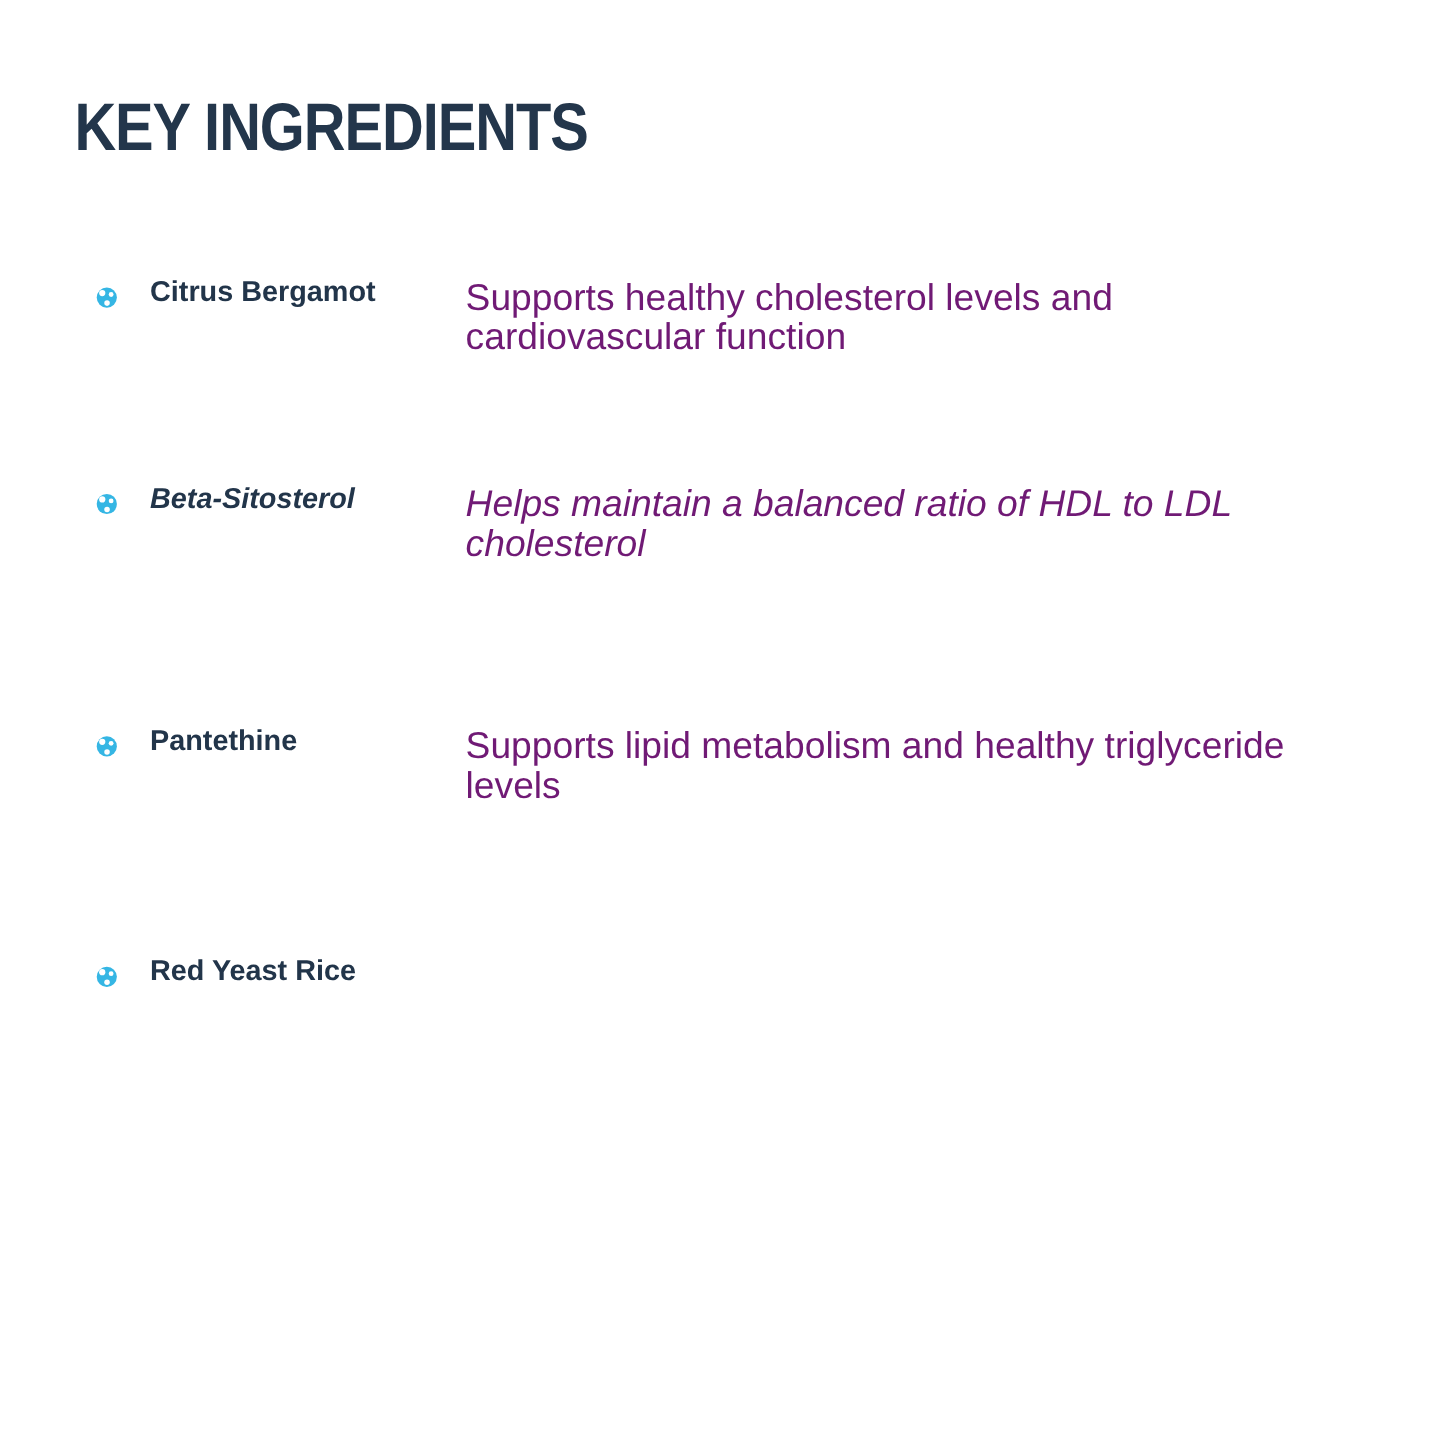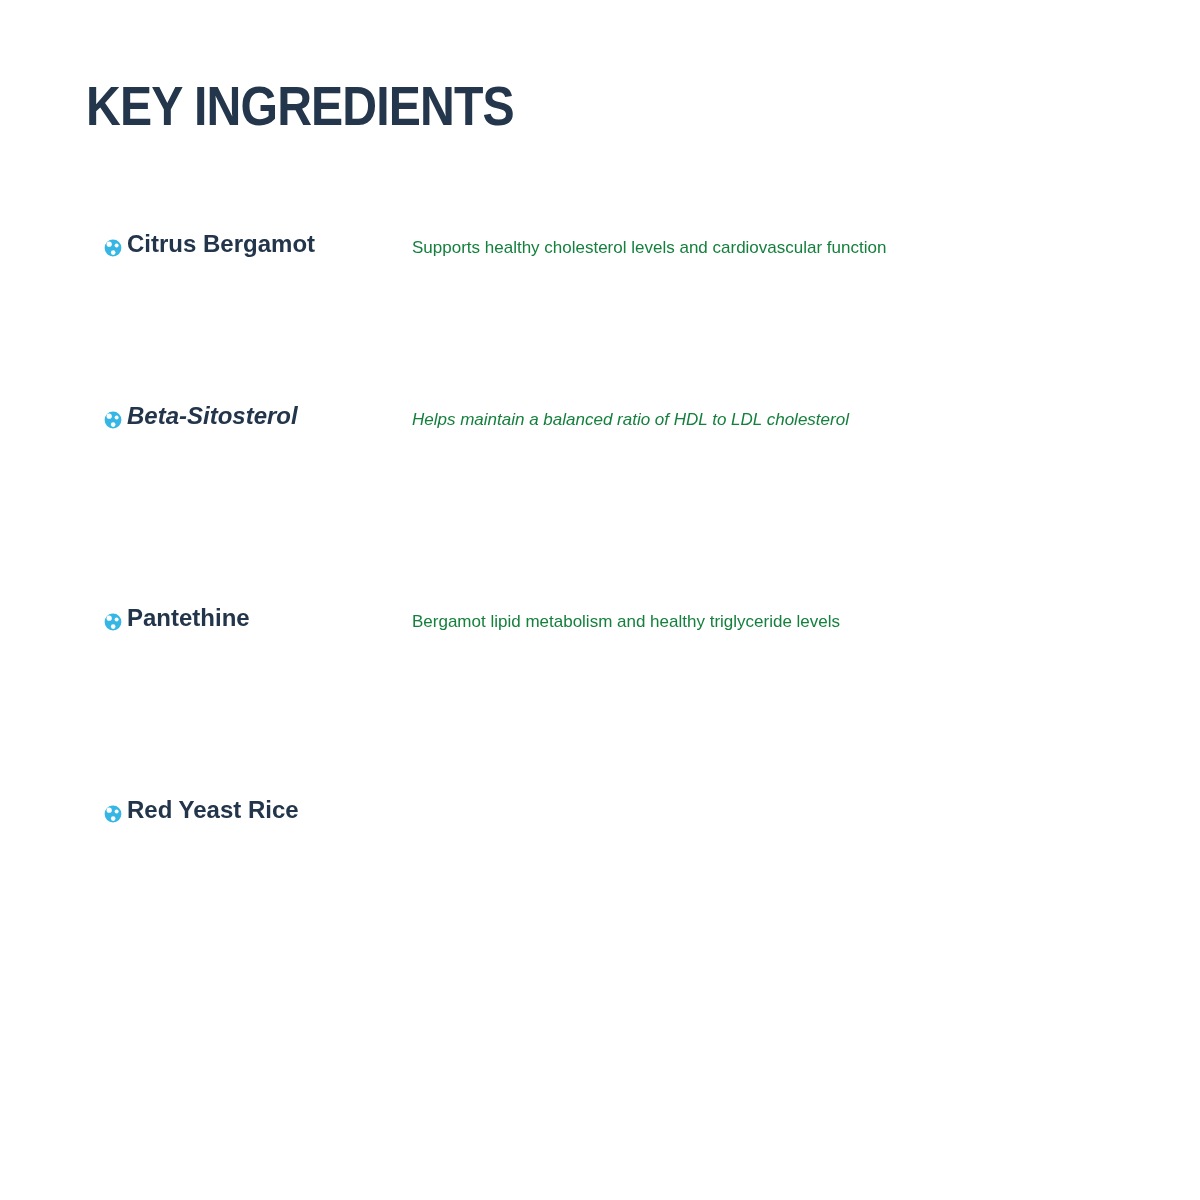--- a/index.html
+++ b/index.html
@@ -13,21 +13,20 @@
     font-family: "Liberation Sans", sans-serif;
     -webkit-font-smoothing: antialiased;
     overflow: hidden;
   }
 
   .page {
     position: relative;
     width: 996px;
     height: 1200px;
     box-sizing: border-box;
-    margin-left: 24px;
   }
 
   .page-title {
     position: absolute;
     left: 62px;
     top: 38px;
     font-family: "Liberation Sans", sans-serif;
     font-weight: 700;
     font-size: 56px;
     line-height: 60px;
@@ -51,21 +50,21 @@
     height: 194px;
   }
 
   .ingredient-left {
     position: absolute;
     left: 78px;
     top: 0;
     width: 300px;
     display: flex;
     align-items: flex-start;
-    gap: 3px;
+    gap: 25px;
   }
 
   .bullet-icon {
     flex: 0 0 auto;
     width: 22px;
     height: 22px;
     margin-top: 9px;
     display: block;
   }
 
@@ -78,23 +77,23 @@
     max-width: 230px;
   }
 
   .ingredient-desc {
     position: absolute;
     left: 388px;
     top: 3px;
     width: 740px;
     font-family: "Liberation Sans", sans-serif;
     font-weight: 400;
-    font-size: 17px;
+    font-size: 31px;
     line-height: 33px;
-    color: #15803d;
+    color: #701a75;
   }
 
   
   .row-0 { height: 172px; }
   .row-1 { height: 202px; font-style: italic; }
   .row-2 { height: 192px; padding-left: 16px; }
   .row-3 { height: 168px; text-decoration: underline; }
   .row-4 { height: 150px; }
 
   .row-1 .ingredient-left,
@@ -146,21 +145,21 @@
         <span class="bullet-icon">
           <svg width="22" height="22" viewBox="0 0 22 22" xmlns="http://www.w3.org/2000/svg">
             <circle cx="11" cy="11" r="8.4" fill="#35b6e4"></circle>
             <circle cx="7.2" cy="7.2" r="2.6" fill="#ffffff"></circle>
             <circle cx="14.6" cy="8.4" r="2.0" fill="#ffffff"></circle>
             <circle cx="11.2" cy="15.6" r="2.3" fill="#ffffff"></circle>
           </svg>
         </span>
         <span class="ingredient-name">Pantethine</span>
       </div>
-      <div class="ingredient-desc">Bergamot lipid metabolism and healthy triglyceride levels</div>
+      <div class="ingredient-desc">Supports lipid metabolism and healthy triglyceride levels</div>
     </div>
 
     <div class="ingredient-row row-3">
       <div class="ingredient-left">
         <span class="bullet-icon">
           <svg width="22" height="22" viewBox="0 0 22 22" xmlns="http://www.w3.org/2000/svg">
             <circle cx="11" cy="11" r="8.4" fill="#35b6e4"></circle>
             <circle cx="7.2" cy="7.2" r="2.6" fill="#ffffff"></circle>
             <circle cx="14.6" cy="8.4" r="2.0" fill="#ffffff"></circle>
             <circle cx="11.2" cy="15.6" r="2.3" fill="#ffffff"></circle>

